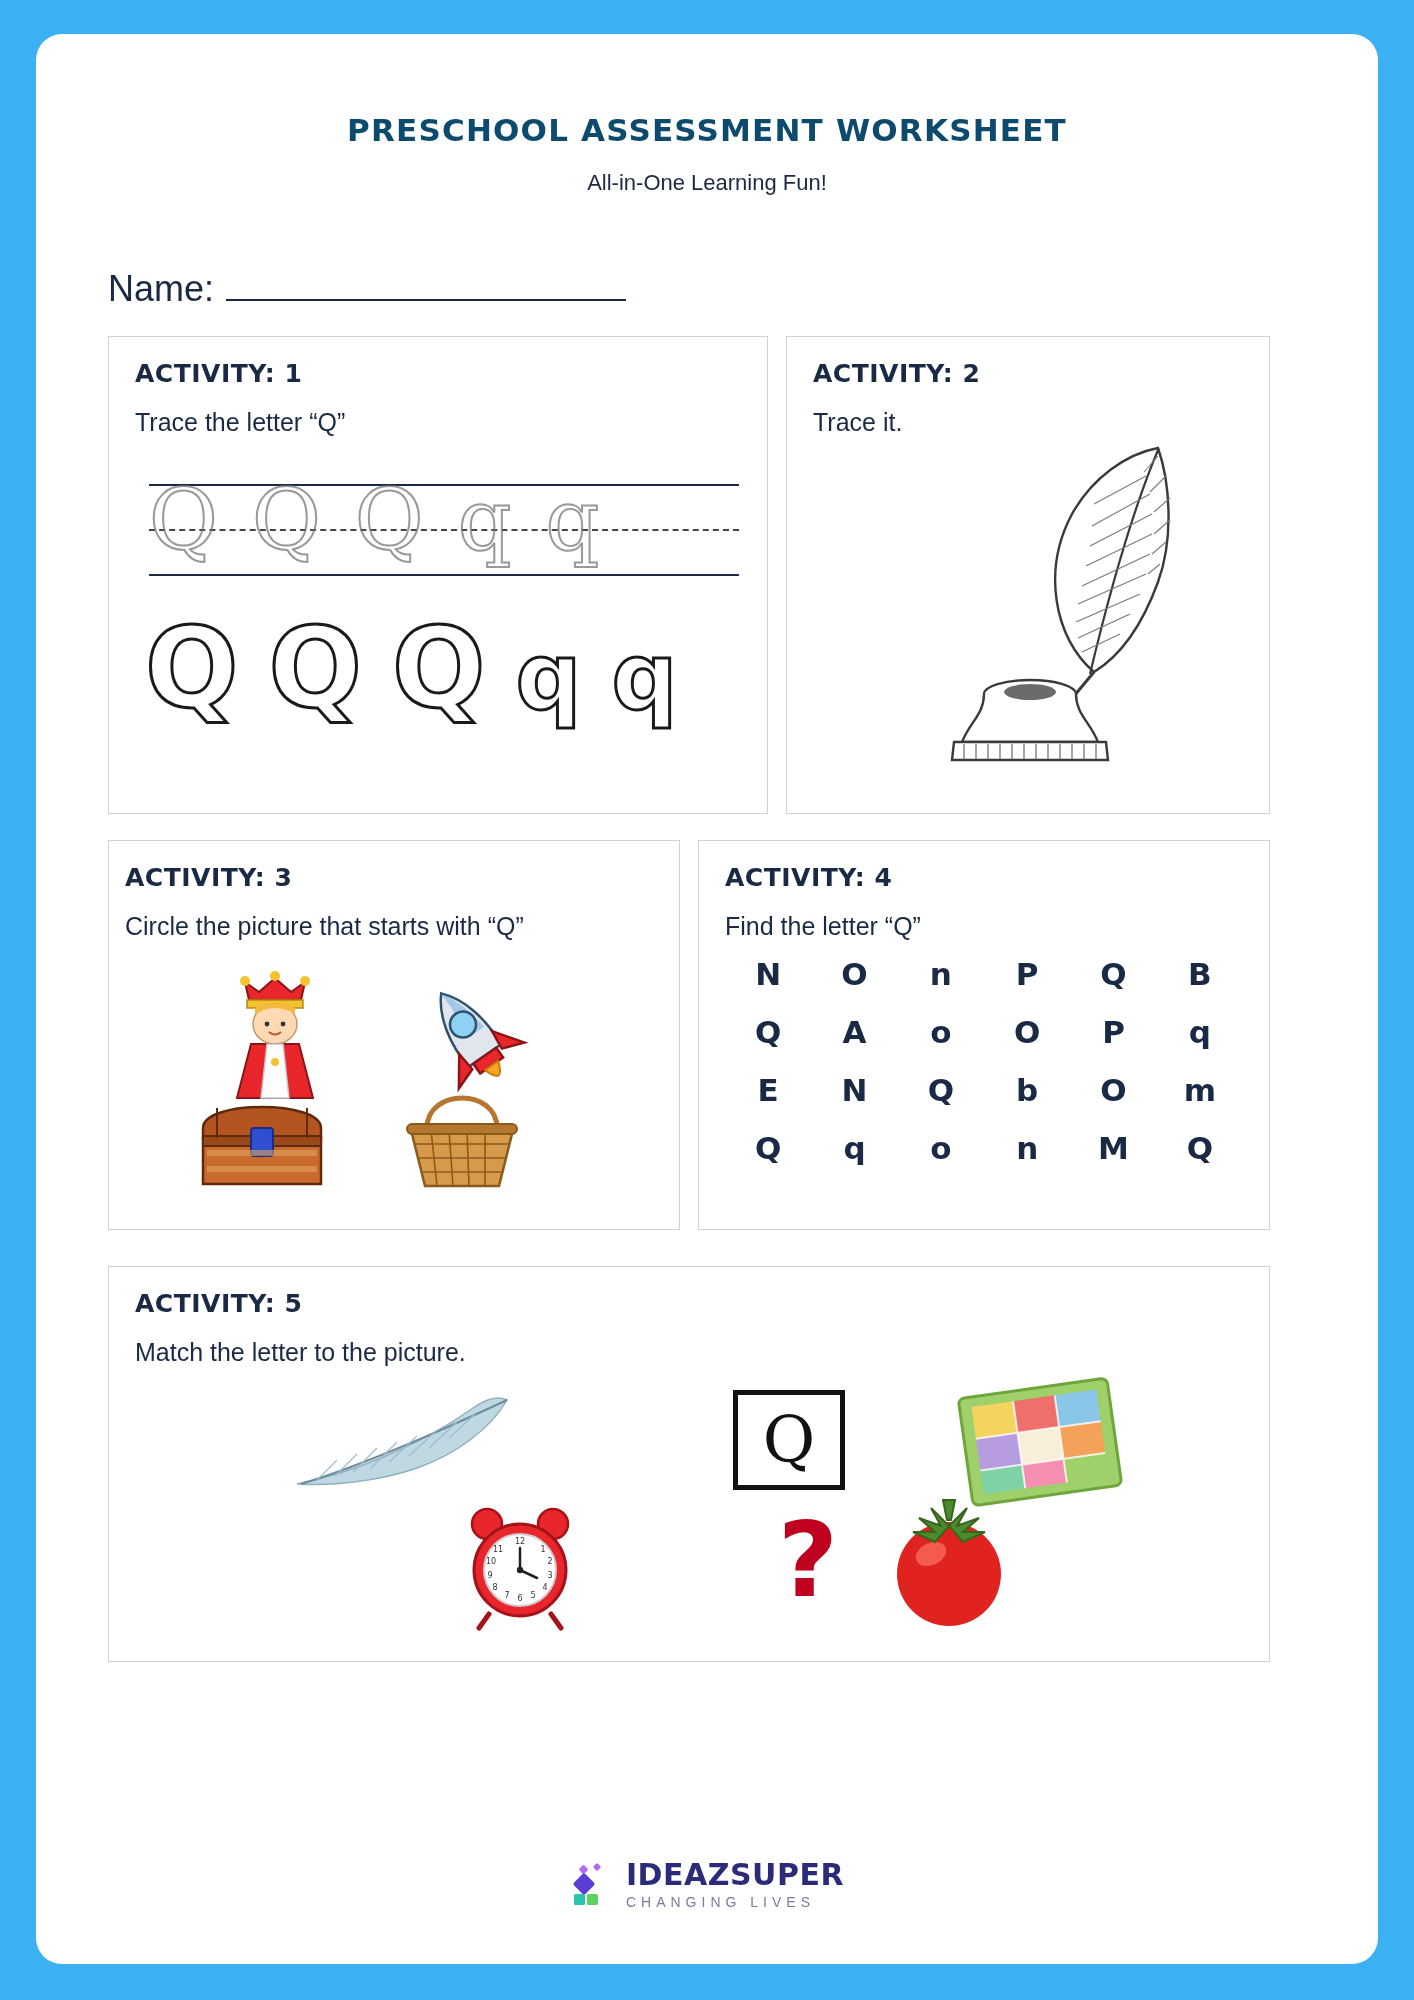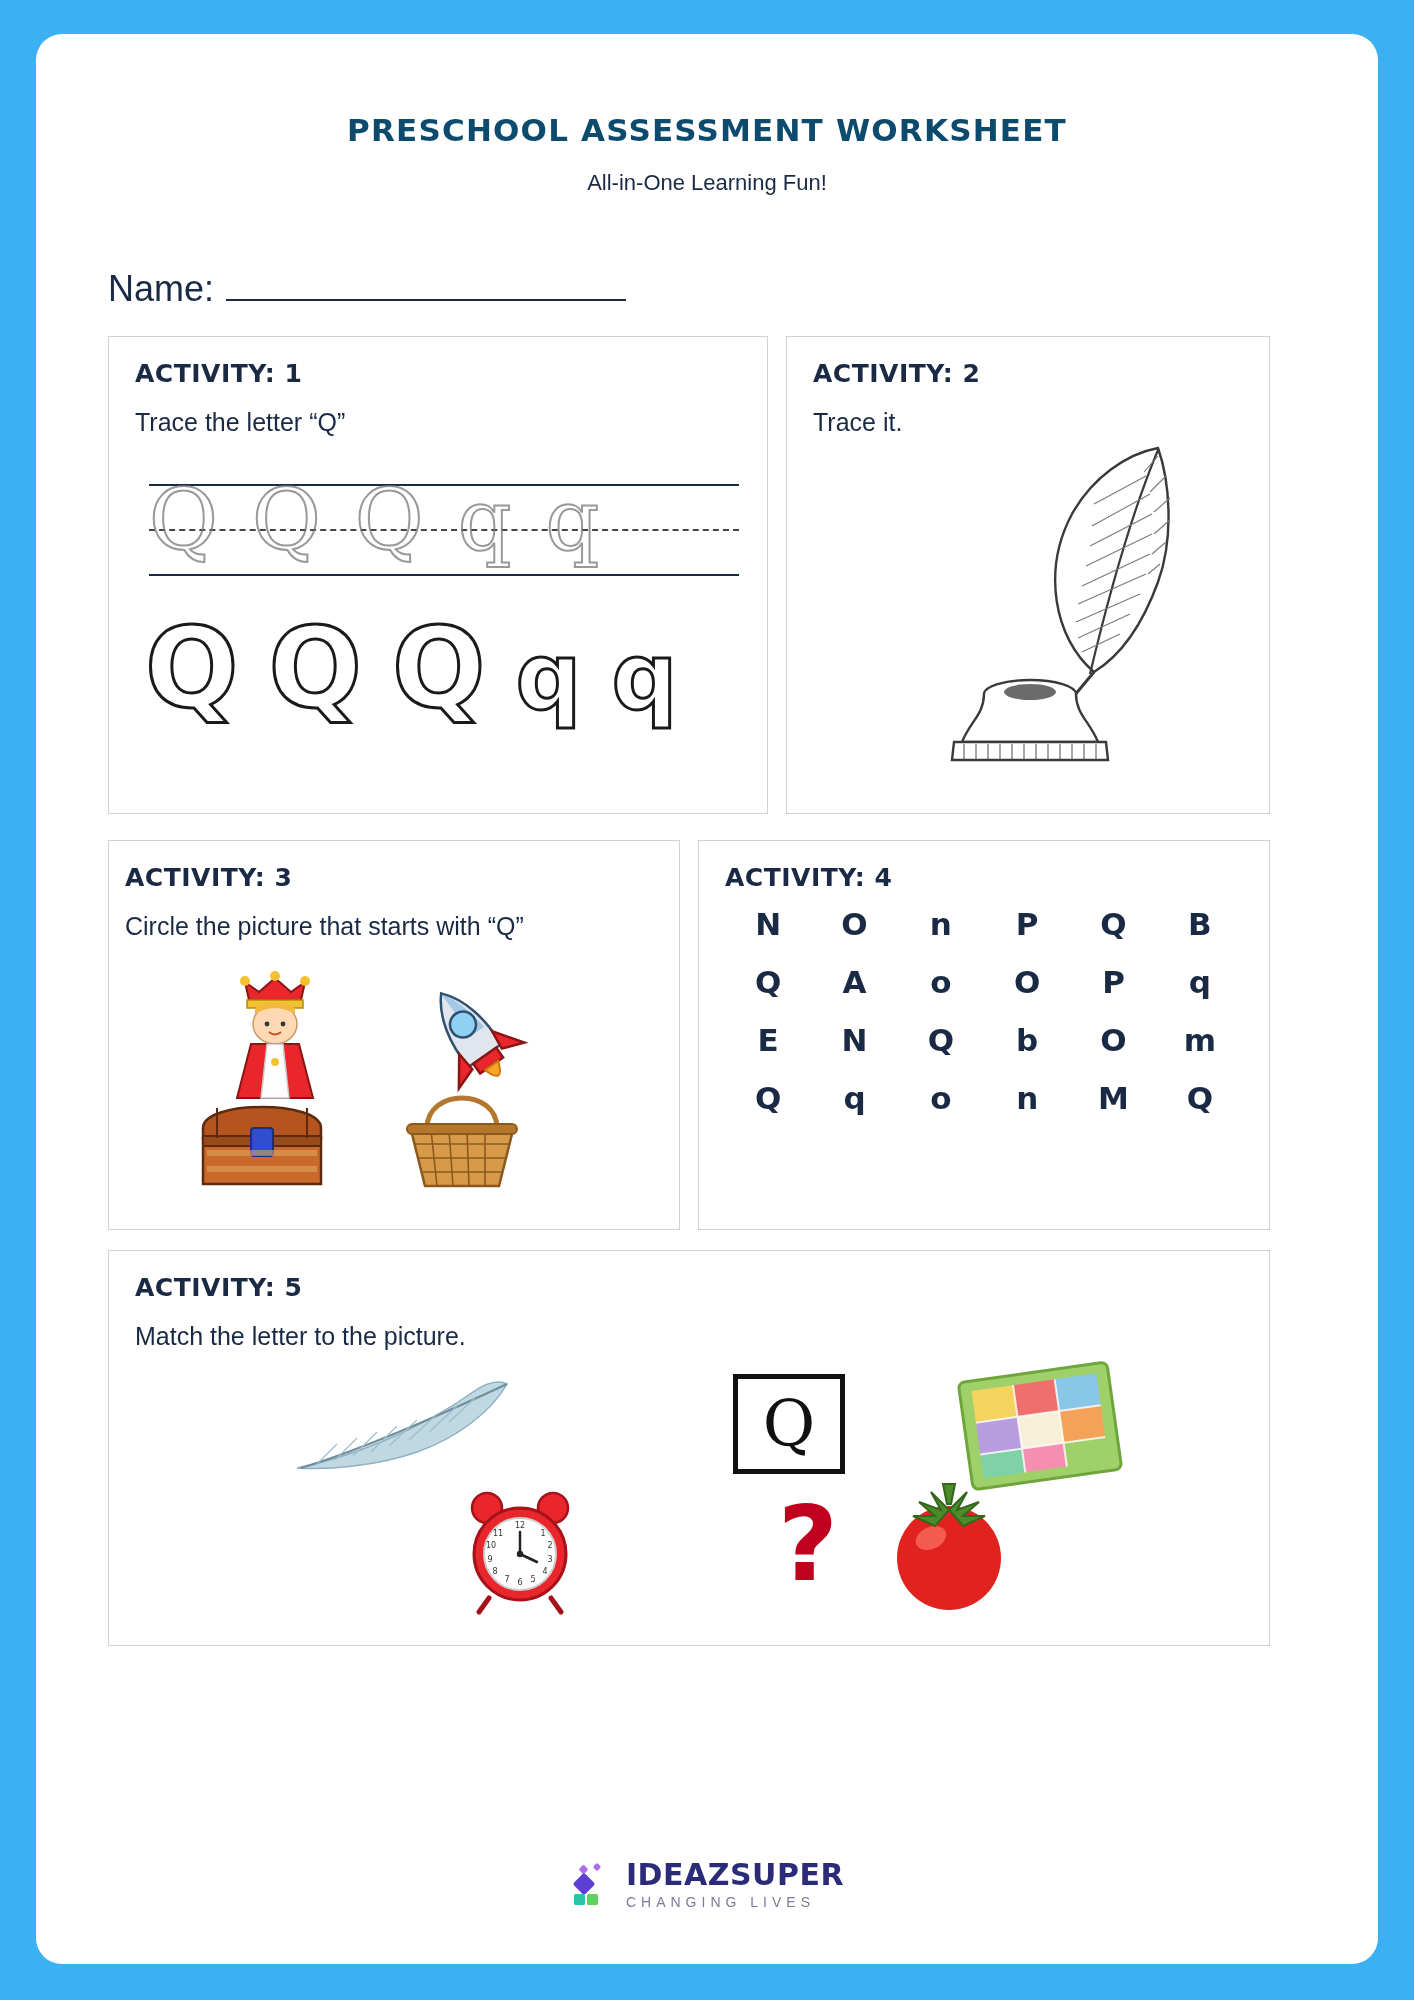--- a/index.html
+++ b/index.html
@@ -129,21 +129,21 @@
     row-gap: 22px;
     text-align: center;
   }
   .letters span {
     font-size: 31px;
     font-family: "DejaVu Sans", sans-serif;
     font-weight: bold;
     color: #1a2a44;
   }
   
-  .a5 { width: 1162px; height: 396px; margin-top: 20px; }
+  .a5 { width: 1162px; height: 396px; margin-top: 36px; }
   .match-area { position: relative; height: 290px; }
   .qbox {
     position: absolute;
     left: 598px; top: 22px;
     width: 112px; height: 100px;
     border: 5px solid #111;
     display: flex; align-items: center; justify-content: center;
     font-family: "DejaVu Serif", serif;
     font-size: 64px;
     color: #111;
@@ -333,20 +333,21 @@
                   <path d="M88 52 L88 108"></path>
               </g>
               <rect x="10" y="46" width="110" height="10" rx="5" fill="#b5772f" stroke="#8a5a1c" stroke-width="2"></rect>
             </svg>
           </div>
         </div>
       </div>
 
       <div class="card a4">
         <div class="card-title">ACTIVITY: 4</div>
+        <div class="card-instr">Find the letter “Q”</div>
 
         <div class="letters">
           <span>N</span>
           <span>O</span>
           <span>n</span>
           <span>P</span>
           <span>Q</span>
           <span>B</span>
 
           <span>Q</span>

